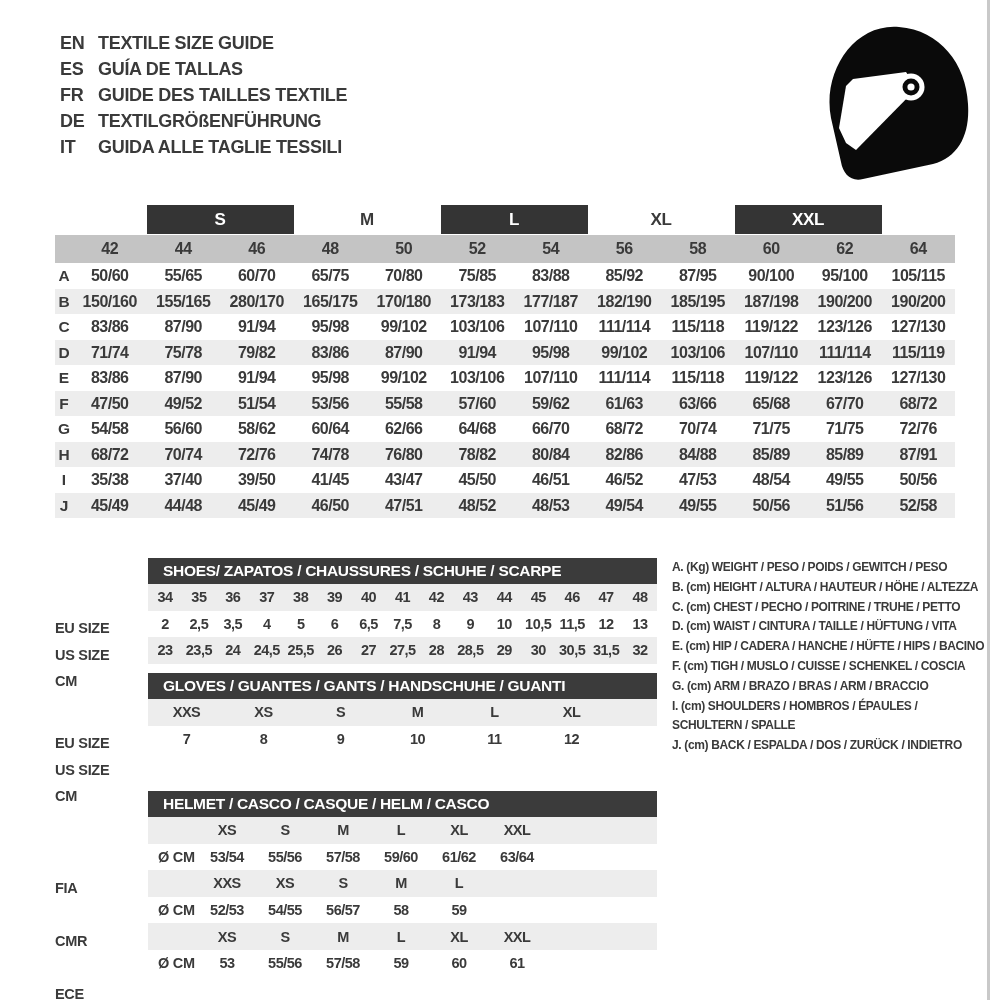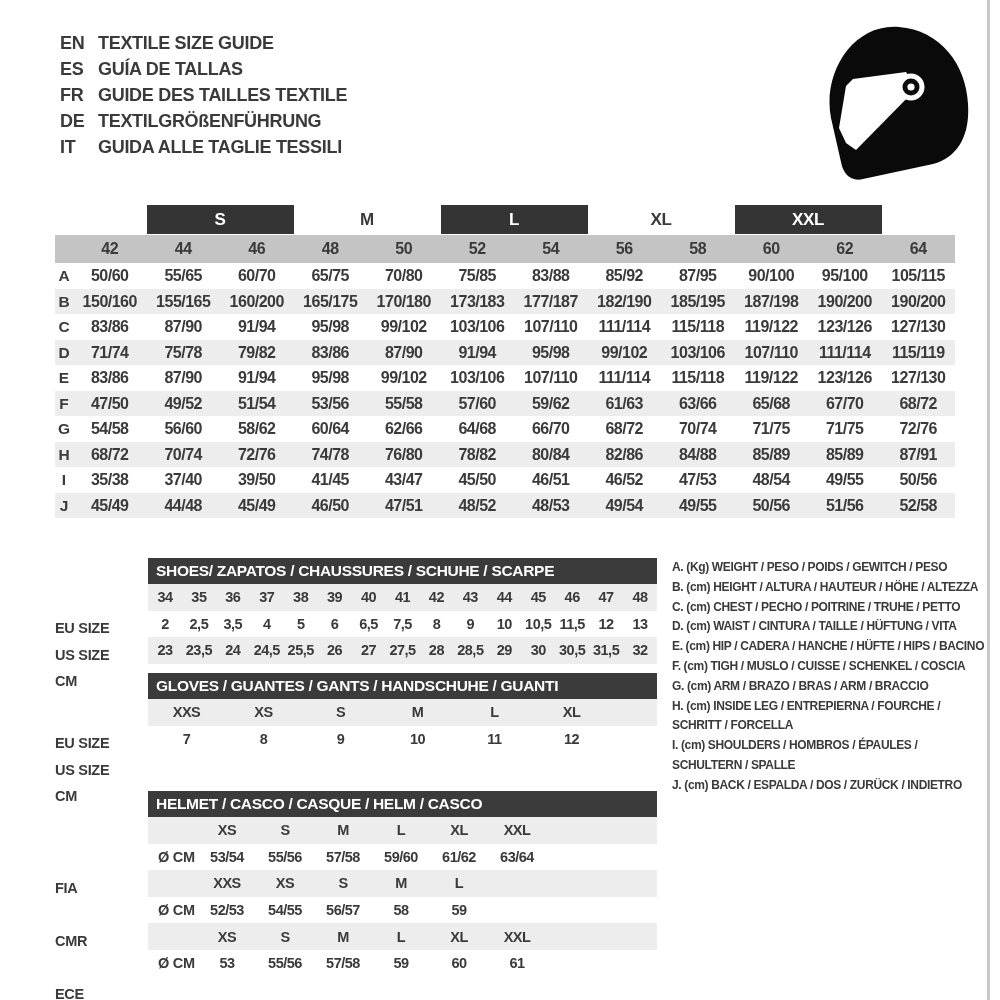--- a/index.html
+++ b/index.html
@@ -23,21 +23,21 @@
   .cols-row{height:28px;background:#c4c4c4;margin-top:1px;}
   .col-cell{text-align:center;line-height:28px;font-size:16px;letter-spacing:-0.3px;}
   .body-row{height:25.5px;}
   .body-row.stripe{background:#ededed;}
   .body-cell{text-align:center;line-height:25.5px;font-size:16px;letter-spacing:-0.5px;}
   .letter-cell{text-align:center;line-height:25.5px;font-size:15.5px;}
 
   
   .sub-table{position:absolute;left:55px;width:605px;}
   .sub-bar{margin-left:93px;width:509px;height:26px;box-sizing:border-box;background:#3b3b3b;
-           color:#fff;font-size:15.5px;line-height:26px;padding-left:8px;letter-spacing:-0.3px;}
+           color:#fff;font-size:15.5px;line-height:26px;padding-left:15px;letter-spacing:-0.3px;}
   .sub-row{display:flex;height:26.6px;align-items:stretch;}
   .row-label{width:93px;flex:0 0 93px;font-size:14.5px;line-height:26.6px;letter-spacing:-0.3px;margin-top:31px;}
   .row-content{width:509px;flex:0 0 509px;display:grid;align-items:center;}
   .row-content.stripe{background:#ededed;}
   .sub-cell{text-align:center;font-size:14.5px;letter-spacing:-0.5px;}
   .unit-cell{text-align:left;padding-left:10px;font-size:14.5px;letter-spacing:-0.3px;}
 
   
   .legend{position:absolute;left:672px;top:558px;width:316px;font-size:12px;
           line-height:19.8px;letter-spacing:-0.35px;}
@@ -120,21 +120,21 @@
           <div class="body-cell">85/92</div>
           <div class="body-cell">87/95</div>
           <div class="body-cell">90/100</div>
           <div class="body-cell">95/100</div>
           <div class="body-cell">105/115</div>
         </div>
         <div class="mt-grid body-row stripe">
           <div class="letter-cell">B</div>
           <div class="body-cell">150/160</div>
           <div class="body-cell">155/165</div>
-          <div class="body-cell">160/200</div>
+          <div class="body-cell">280/170</div>
           <div class="body-cell">165/175</div>
           <div class="body-cell">170/180</div>
           <div class="body-cell">173/183</div>
           <div class="body-cell">177/187</div>
           <div class="body-cell">182/190</div>
           <div class="body-cell">185/195</div>
           <div class="body-cell">187/198</div>
           <div class="body-cell">190/200</div>
           <div class="body-cell">190/200</div>
         </div>
@@ -435,19 +435,18 @@
   </div>
 
   <div class="legend" id="legend">
       <div class="legend-item">A. (Kg) WEIGHT / PESO / POIDS / GEWITCH / PESO</div>
       <div class="legend-item">B. (cm) HEIGHT / ALTURA / HAUTEUR / HÖHE / ALTEZZA</div>
       <div class="legend-item">C. (cm) CHEST / PECHO / POITRINE / TRUHE / PETTO</div>
       <div class="legend-item">D. (cm) WAIST / CINTURA / TAILLE / HÜFTUNG / VITA</div>
       <div class="legend-item">E. (cm) HIP / CADERA / HANCHE / HÜFTE / HIPS / BACINO</div>
       <div class="legend-item">F. (cm) TIGH / MUSLO / CUISSE / SCHENKEL / COSCIA</div>
       <div class="legend-item">G. (cm) ARM / BRAZO / BRAS / ARM / BRACCIO</div>
-      <div class="legend-item">H. (cm) INSIDE LEG / ENTREPIERNA / FOURCHE / SCHRITT / FORCELLA</div>
       <div class="legend-item">I. (cm) SHOULDERS / HOMBROS / ÉPAULES / SCHULTERN / SPALLE</div>
       <div class="legend-item">J. (cm) BACK / ESPALDA / DOS / ZURÜCK / INDIETRO</div>
     </div>
 
   <div class="edge-line"></div>
 </div>
 
 </body></html>

